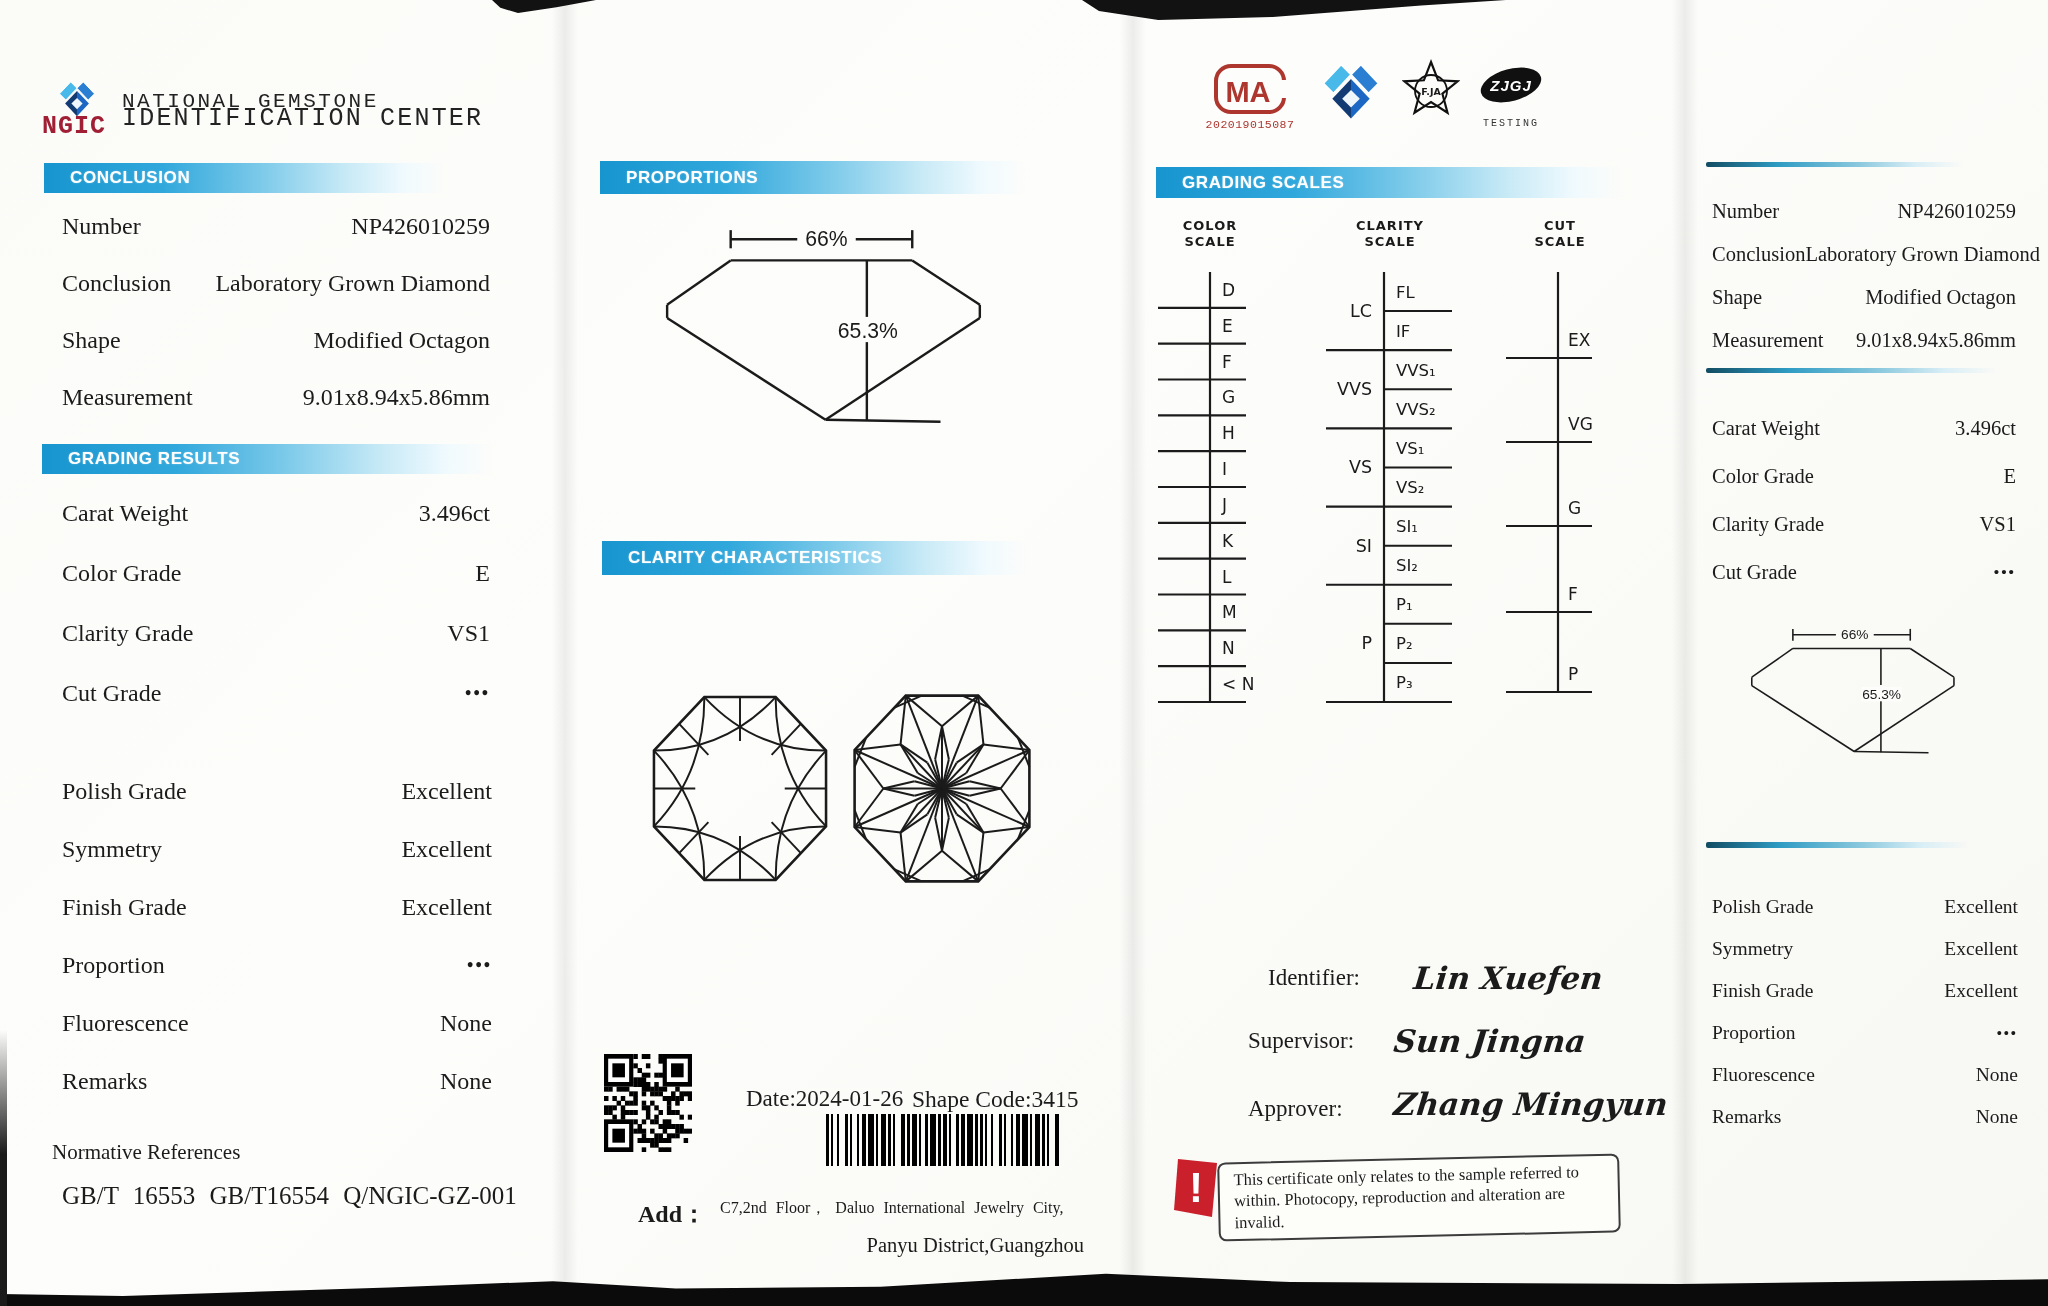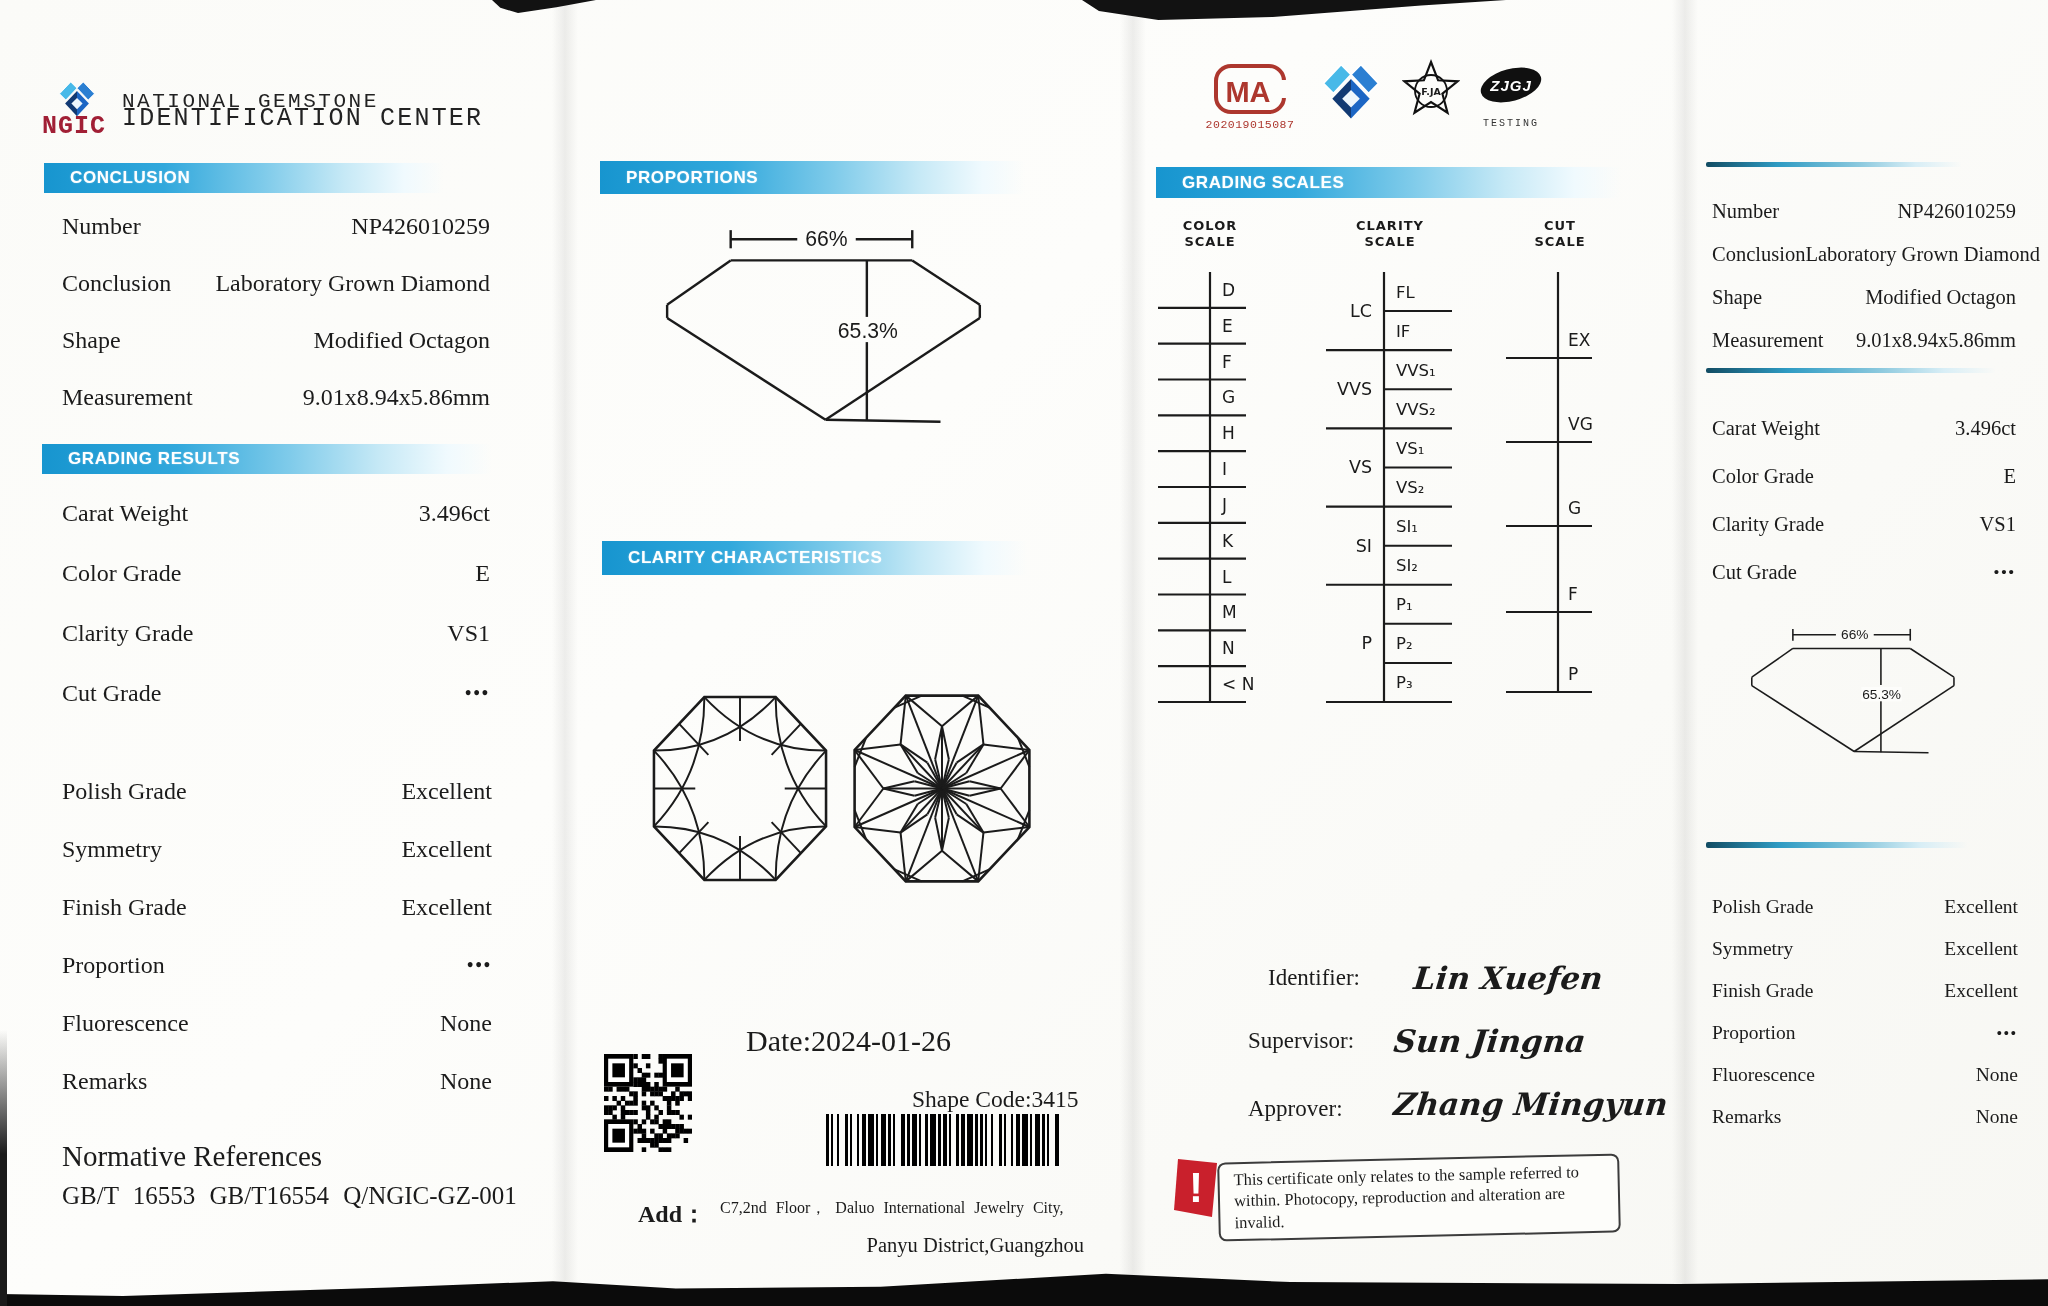--- a/index.html
+++ b/index.html
@@ -118,21 +118,21 @@
       <div class="row" style="height: 58px;">
         <span class="lbl">Fluorescence</span>
         <span class="val">None</span>
       </div>
       <div class="row" style="height: 58px;">
         <span class="lbl">Remarks</span>
         <span class="val">None</span>
       </div>
     </div>
 
-  <div class="abs" style="left:62px;top:1140px;font-size:29px">Normative References</div>
+  <div class="abs" style="left:52px;top:1140px;font-size:21px">Normative References</div>
   <div class="abs" style="left:62px;top:1182px;font-size:25px;word-spacing:8px">GB/T 16553  GB/T16554  Q/NGIC-GZ-001</div>
 
   <svg id="cma-svg" class="abs" style="left:1212px;top:62px" width="76" height="54" viewBox="0 0 76 54">
       <rect x="4" y="4" width="68" height="46" rx="15" fill="none" stroke="#ad372e" stroke-width="4"></rect>
       <rect x="66" y="18" width="10" height="18" fill="#fdfdfb"></rect>
       <text x="36" y="40" fill="#ad372e" font-size="29" text-anchor="middle" font-family="Liberation Sans, sans-serif" font-weight="bold" letter-spacing="0">MA</text>
     </svg>
   <div class="abs sans" style="left:1200px;top:118px;width:100px;text-align:center;font-size:11.5px;color:#ad372e;letter-spacing:.5px">202019015087</div>
   <svg id="logo-glyph2" class="abs" style="left:1318px;top:56px" width="66" height="68" viewBox="0 0 60 60">
       <polygon points="30,20 13,38 30,56" fill="#123a73"></polygon>
@@ -401,21 +401,21 @@
       <rect x="0" y="0" width="29.333333333333336" height="29.333333333333336" fill="#000"></rect>
       <rect x="4.190476190476191" y="4.190476190476191" width="20.952380952380953" height="20.952380952380953" fill="#fff"></rect>
       <rect x="8.380952380952381" y="8.380952380952381" width="12.571428571428573" height="12.571428571428573" fill="#000"></rect>
       <rect x="58.66666666666667" y="0" width="29.333333333333336" height="29.333333333333336" fill="#000"></rect>
       <rect x="62.85714285714286" y="4.190476190476191" width="20.952380952380953" height="20.952380952380953" fill="#fff"></rect>
       <rect x="67.04761904761905" y="8.380952380952381" width="12.571428571428573" height="12.571428571428573" fill="#000"></rect>
       <rect x="0" y="58.66666666666667" width="29.333333333333336" height="29.333333333333336" fill="#000"></rect>
       <rect x="4.190476190476191" y="62.85714285714286" width="20.952380952380953" height="20.952380952380953" fill="#fff"></rect>
       <rect x="8.380952380952381" y="67.04761904761905" width="12.571428571428573" height="12.571428571428573" fill="#000"></rect>
     </svg>
-  <div class="abs" style="left:746px;top:1024px;font-size:30px">Date:2024-01-26</div>
+  <div class="abs" style="left:746px;top:1086px;font-size:23px">Date:2024-01-26</div>
   <div class="abs" style="left:912px;top:1086px;font-size:23.5px">Shape Code:3415</div>
   <svg id="barcode-svg" class="abs" style="left:826px;top:1114px" width="238" height="52" viewBox="0 0 238 52" preserveAspectRatio="none">
       <rect x="0" y="0" width="3" height="52" fill="#000"></rect>
       <rect x="5" y="0" width="2" height="52" fill="#000"></rect>
       <rect x="11" y="0" width="2" height="52" fill="#000"></rect>
       <rect x="19" y="0" width="3" height="52" fill="#000"></rect>
       <rect x="24" y="0" width="2" height="52" fill="#000"></rect>
       <rect x="31" y="0" width="2" height="52" fill="#000"></rect>
       <rect x="36" y="0" width="4" height="52" fill="#000"></rect>
       <rect x="42" y="0" width="6" height="52" fill="#000"></rect>

